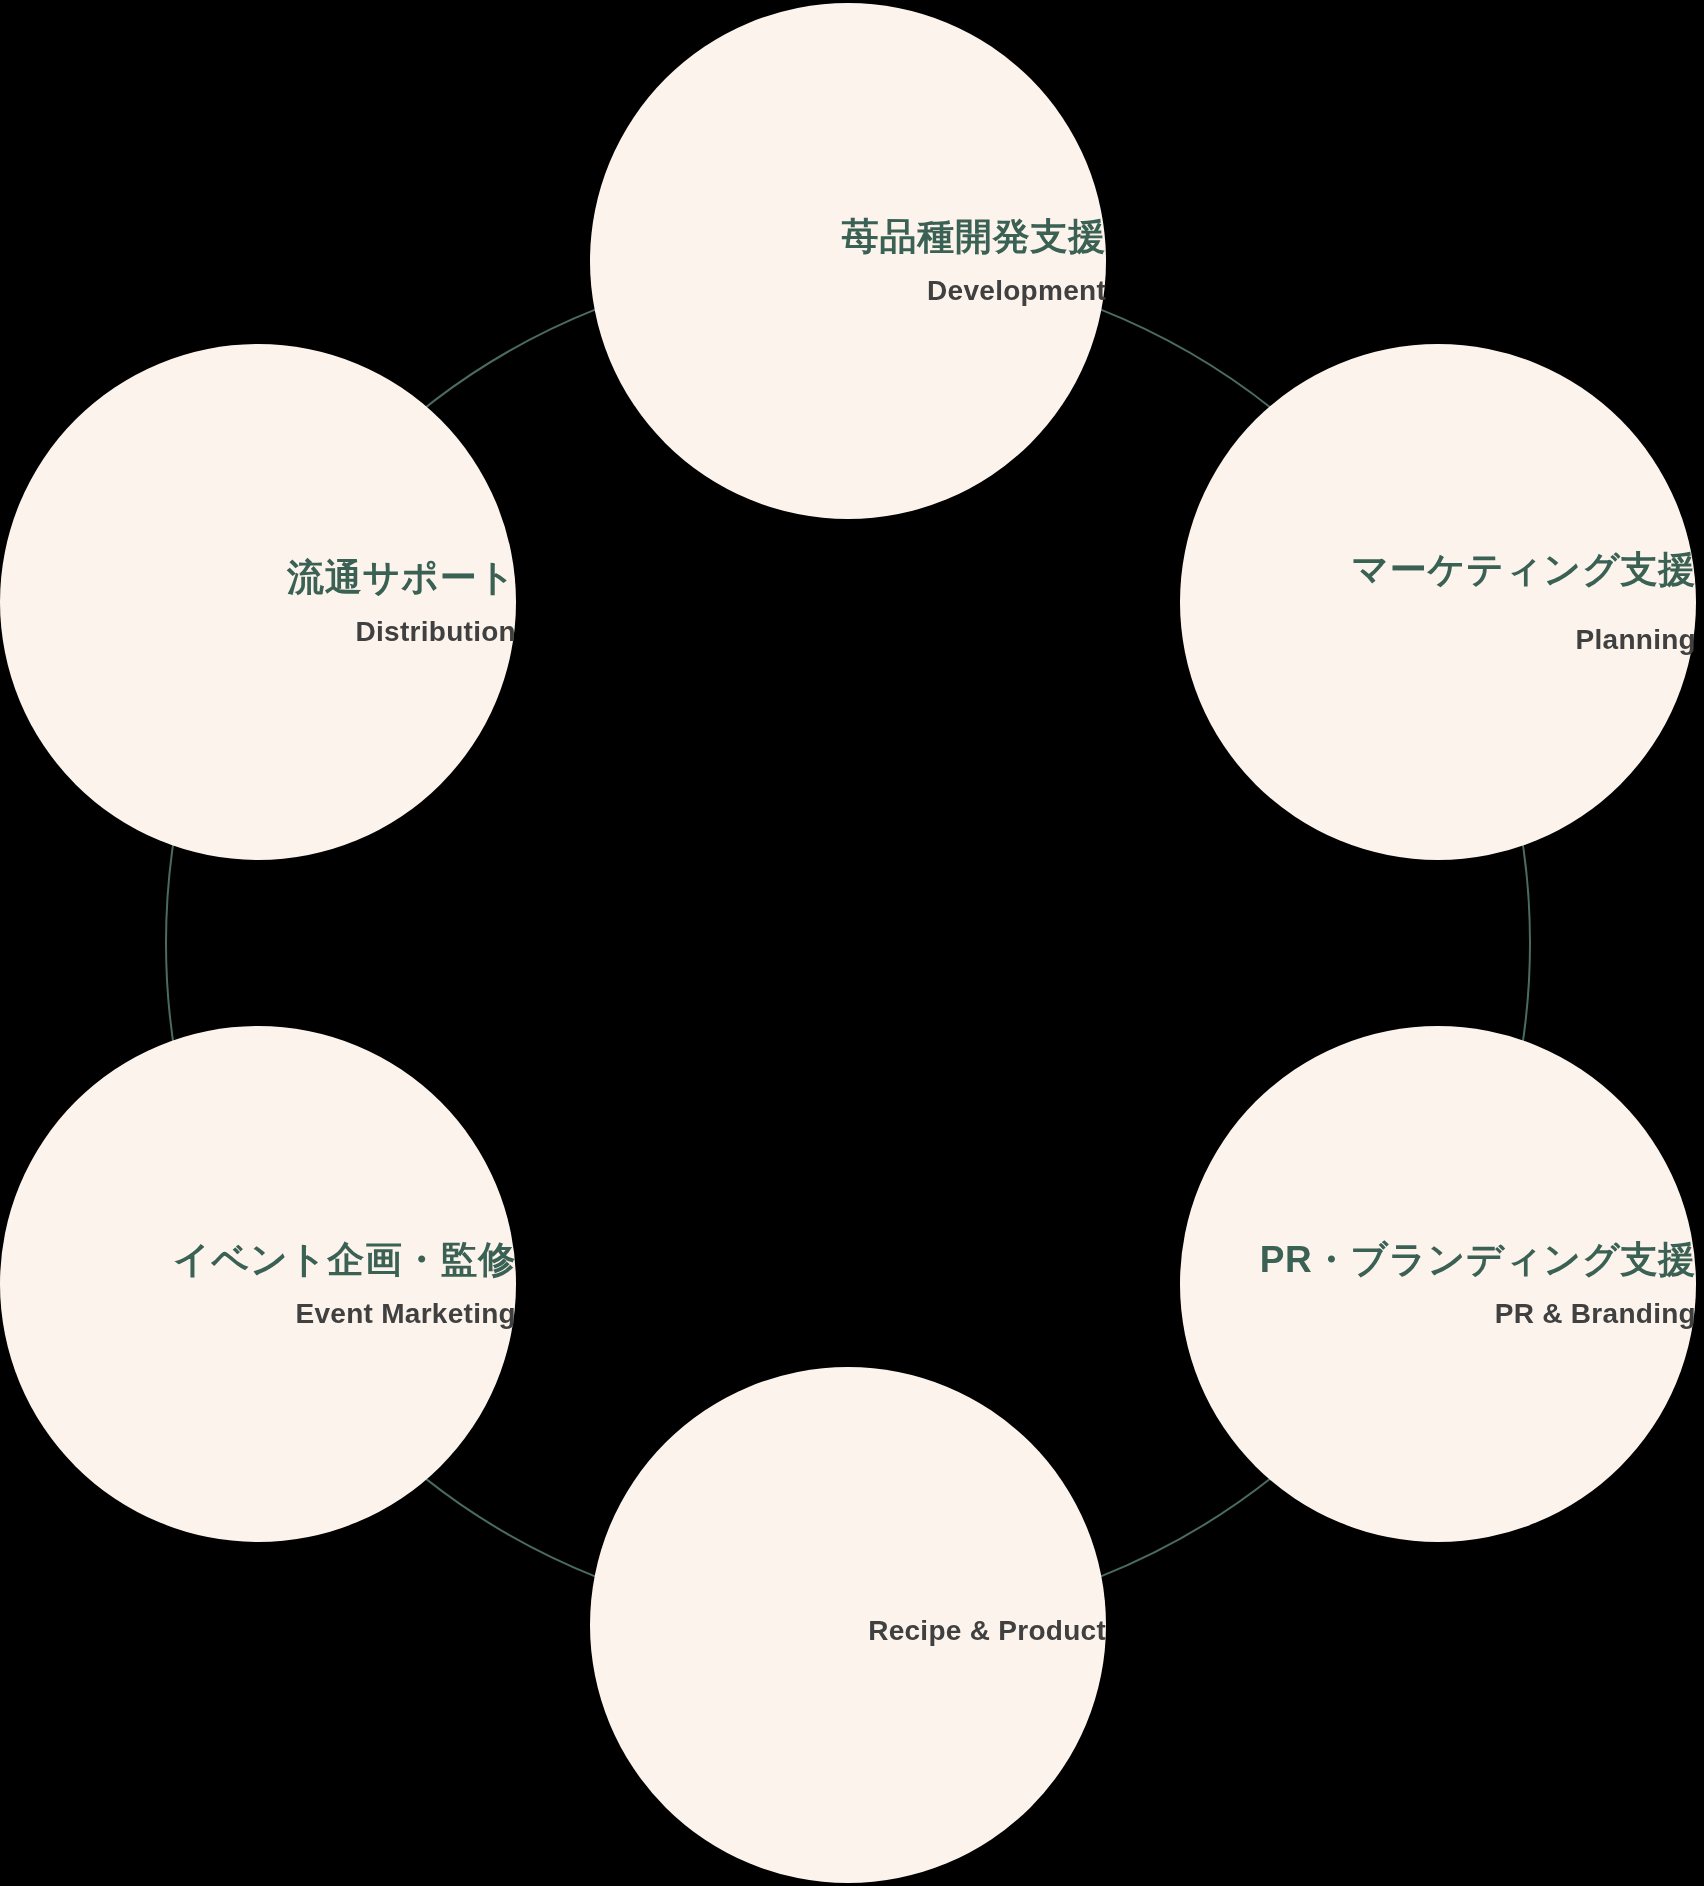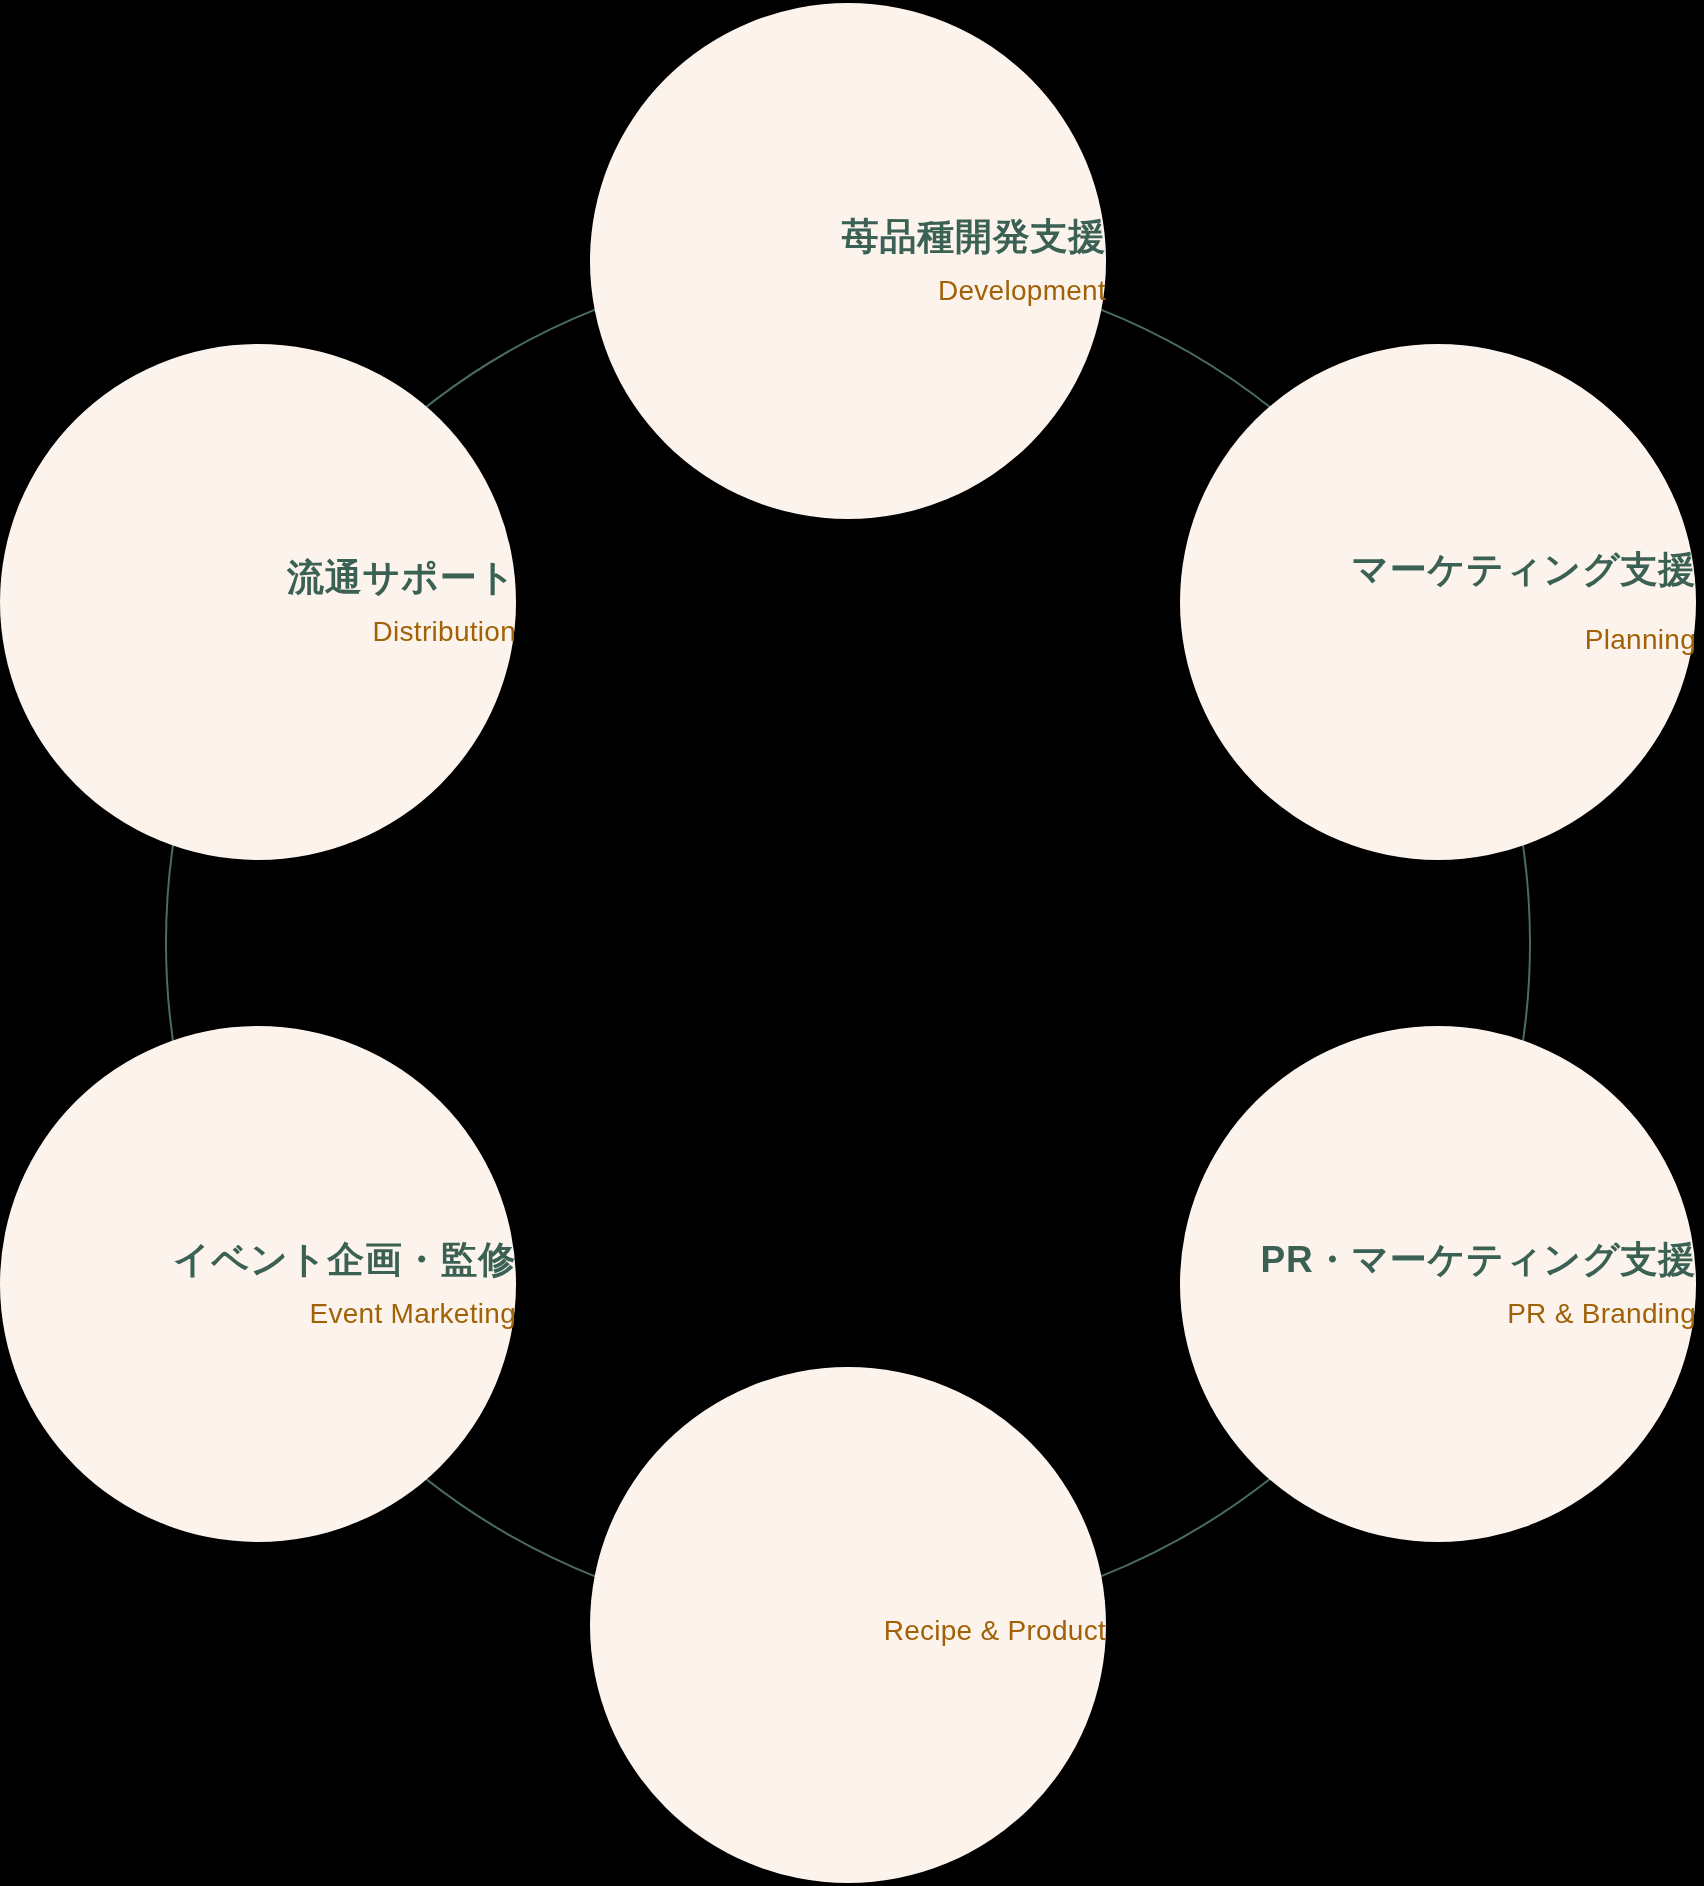--- a/index.html
+++ b/index.html
@@ -36,23 +36,23 @@
   }
   .jp-title {
     color: #3B6155;
     font-size: 37px;
     font-weight: bold;
     letter-spacing: 0.02em;
     line-height: 1.3;
     white-space: nowrap;
   }
   .en-title {
-    color: #a16207;
+    color: #404040;
     font-size: 28px;
-    font-weight: 400;
+    font-weight: 700;
     margin-top: 12px;
     letter-spacing: 0.01em;
     line-height: 1.3;
     white-space: nowrap;
   }
   
   .pos-top          { left: 590px;  top: 3px;    }
   .pos-top-right    { left: 1180px; top: 344px; gap: 16px;  }
   .pos-bottom-right { left: 1180px; top: 1026px; }
   .pos-bottom       { left: 590px;  top: 1367px; }
@@ -72,21 +72,21 @@
     <div class="jp-title">苺品種開発支援</div>
     <div class="en-title">Development</div>
   </div>
 
   <div class="circle pos-top-right">
     <div class="jp-title">マーケティング支援</div>
     <div class="en-title">Planning</div>
   </div>
 
   <div class="circle pos-bottom-right">
-    <div class="jp-title">PR・マーケティング支援</div>
+    <div class="jp-title">PR・ブランディング支援</div>
     <div class="en-title">PR &amp; Branding</div>
   </div>
 
   <div class="circle pos-bottom">
     <div class="en-title">Recipe &amp; Product</div>
   </div>
 
   <div class="circle pos-bottom-left">
     <div class="jp-title">イベント企画・監修</div>
     <div class="en-title">Event Marketing</div>

